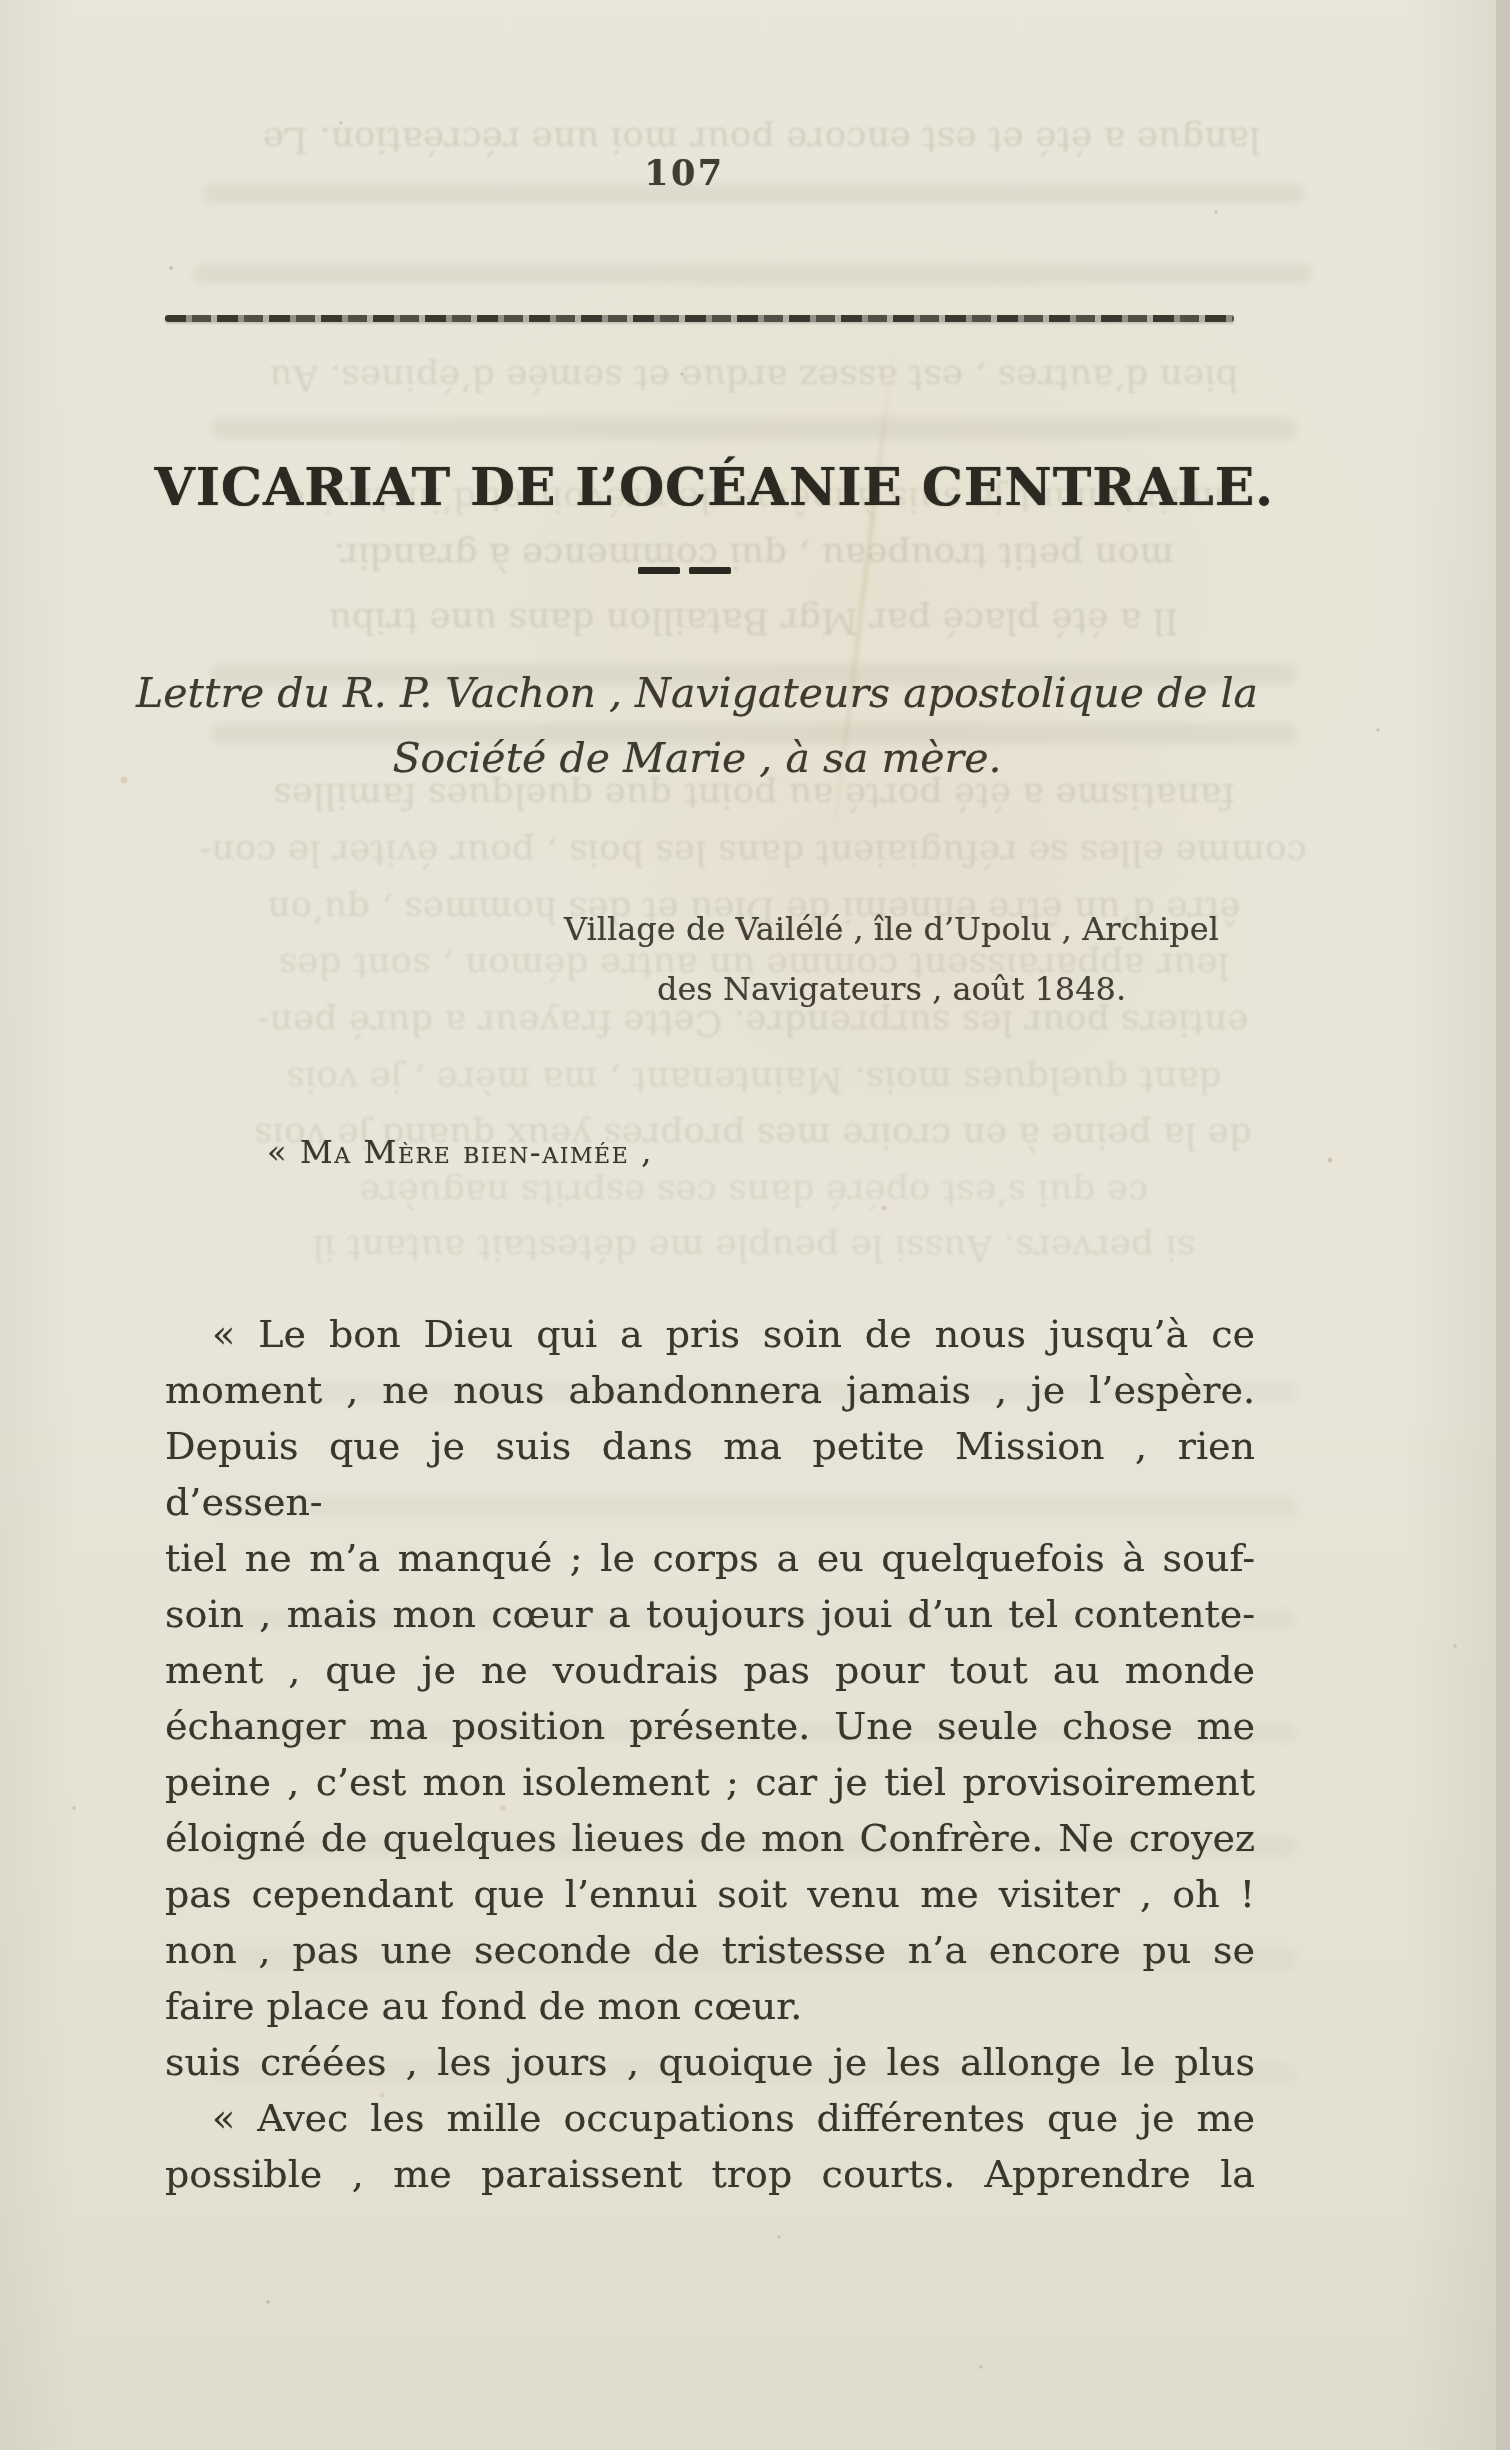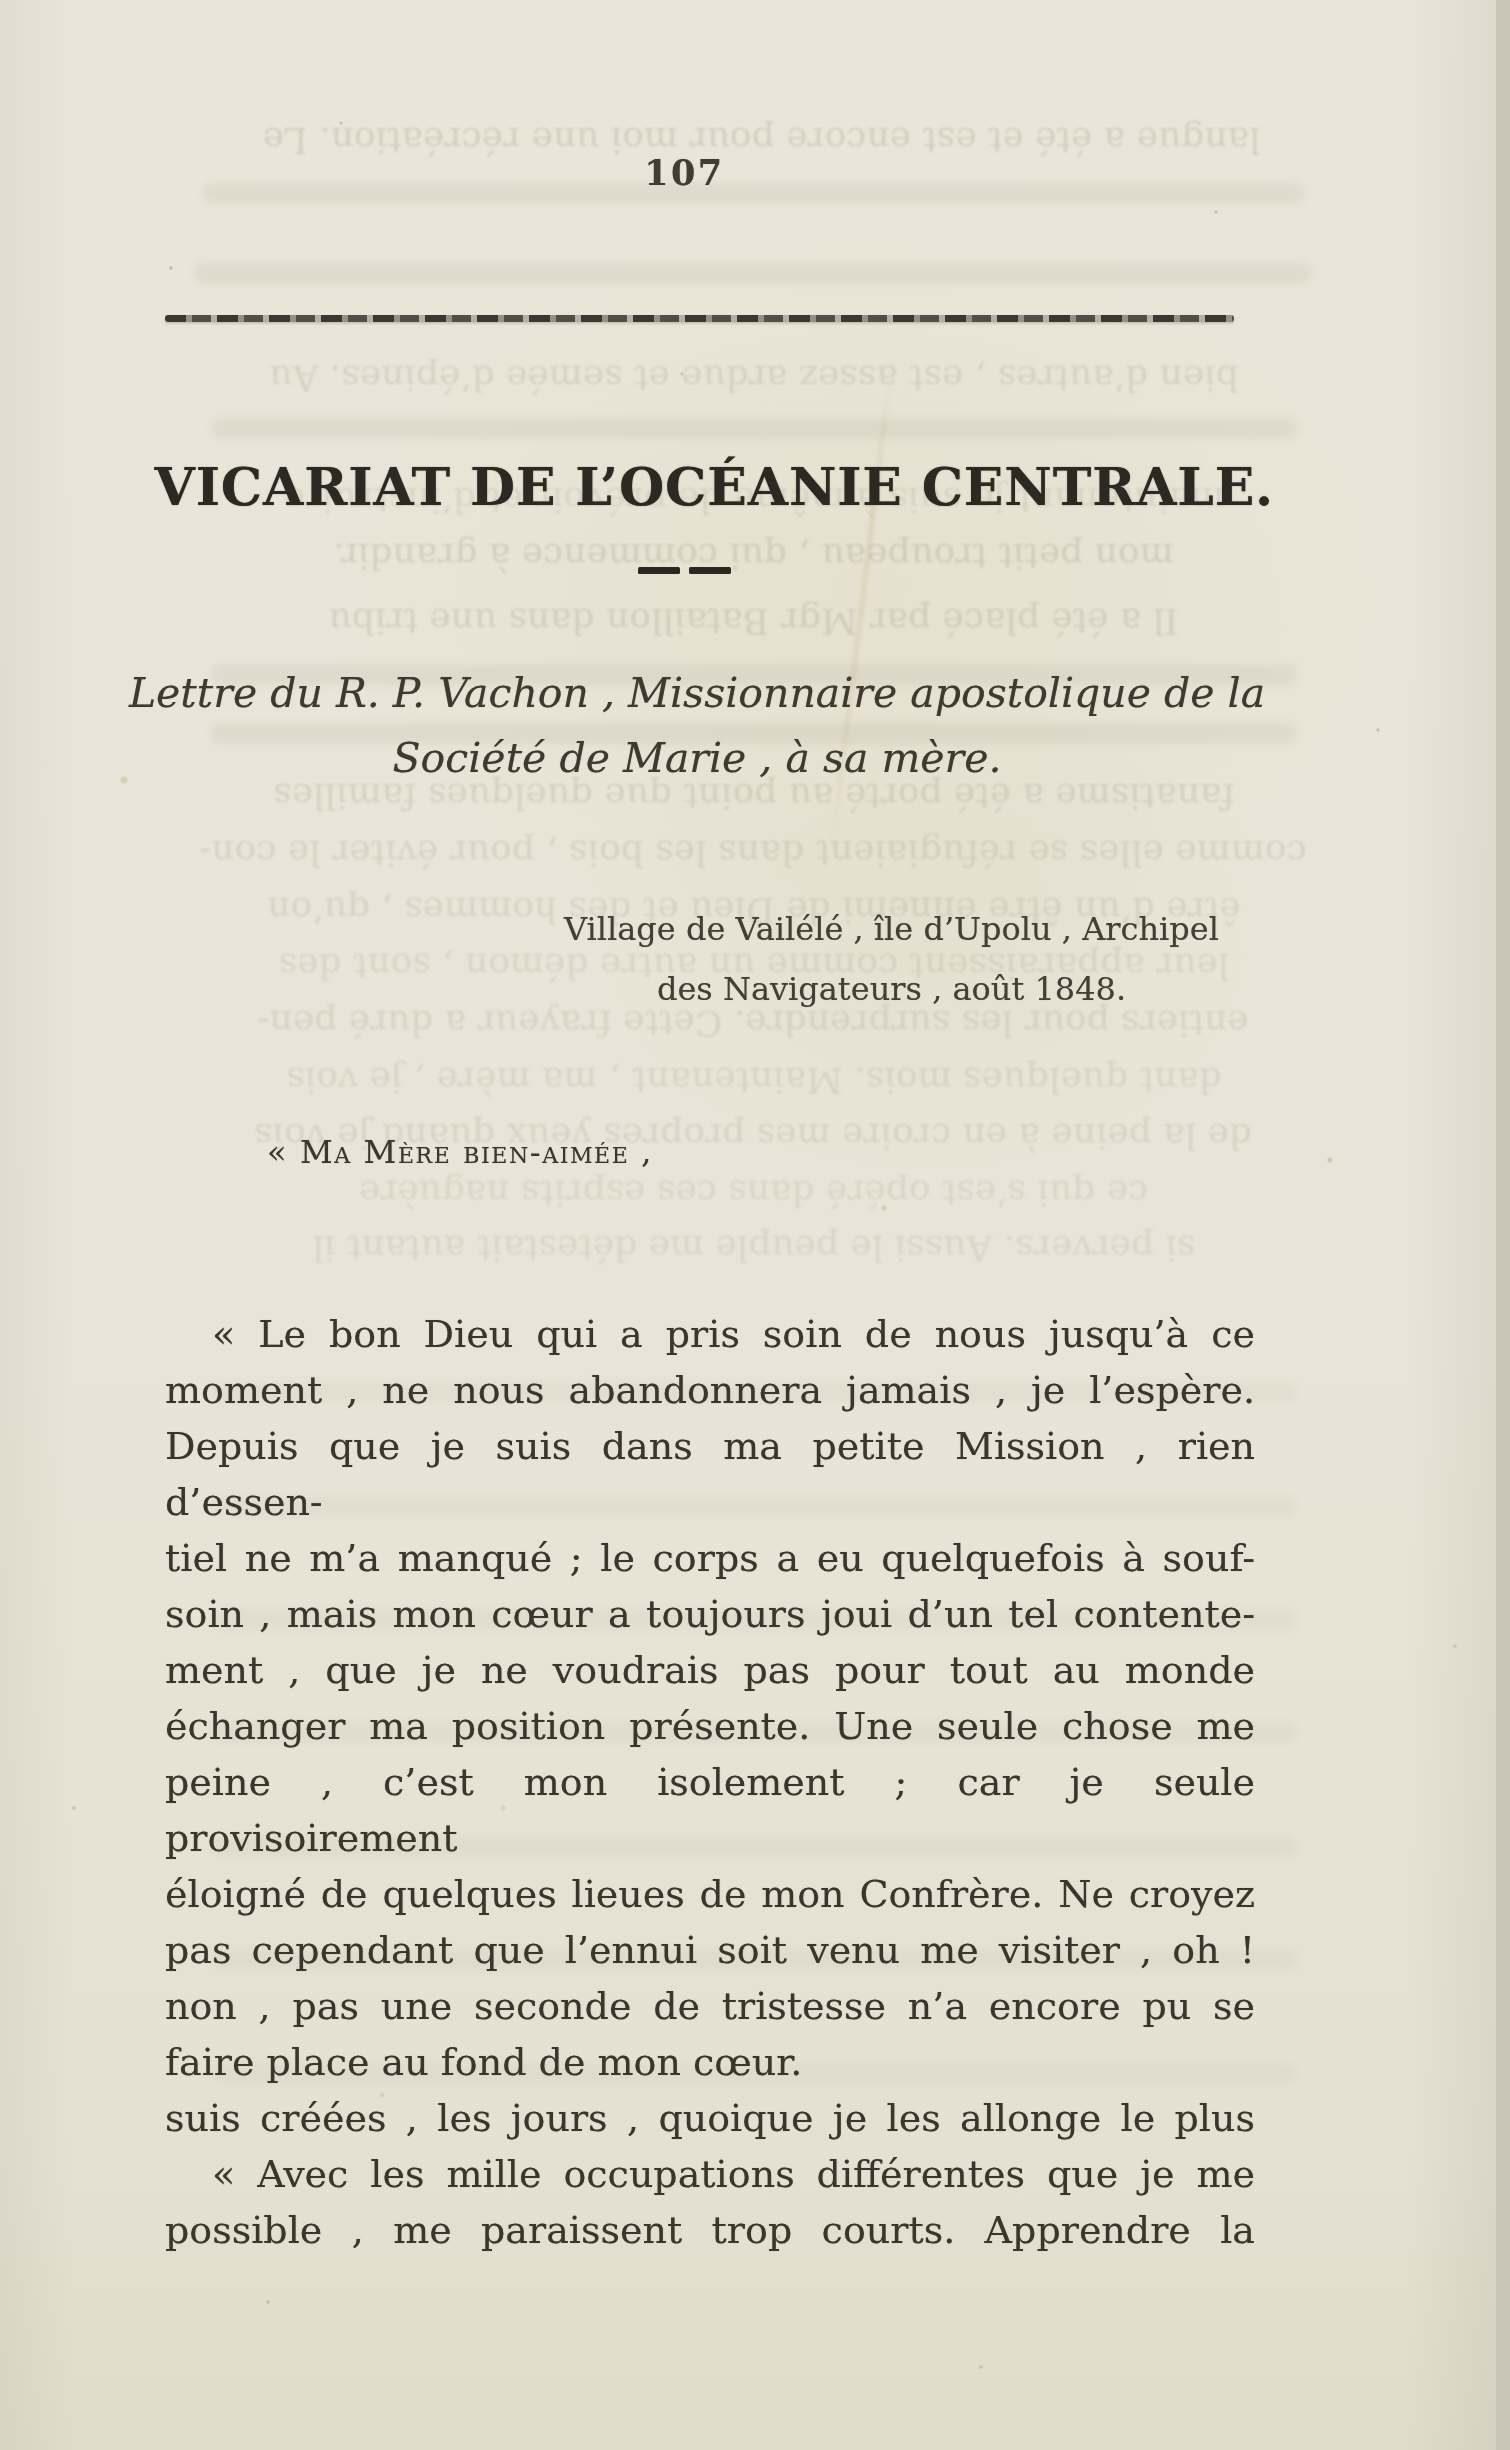--- a/index.html
+++ b/index.html
@@ -137,40 +137,40 @@
 
   <div class="folio">107</div>
 
   <div class="rule"></div>
 
   <h1 class="title">VICARIAT DE L’OCÉANIE CENTRALE.</h1>
 
   <div class="divider"><i></i><i></i></div>
 
   <div class="letter-heading">
-    <div>Lettre du R. P. Vachon , Missionnaire apostolique de la</div>
+    <div>Lettre du R. P. Vachon , Navigateurs apostolique de la</div>
     <div>Société de Marie , à sa mère.</div>
   </div>
 
   <div class="dateline">
     <div>Village de Vailélé , île d’Upolu , Archipel</div>
     <div>des Navigateurs , août 1848.</div>
   </div>
 
   <div class="salutation">« Ma Mère bien-aimée ,</div>
 
   <div class="body-text">
       <div class="body-line indent">« Le bon Dieu qui a pris soin de nous jusqu’à ce</div>
       <div class="body-line">moment , ne nous abandonnera jamais , je l’espère.</div>
       <div class="body-line">Depuis que je suis dans ma petite Mission , rien d’essen-</div>
       <div class="body-line">tiel ne m’a manqué ; le corps a eu quelquefois à souf-</div>
       <div class="body-line">soin , mais mon cœur a toujours joui d’un tel contente-</div>
       <div class="body-line">ment , que je ne voudrais pas pour tout au monde</div>
       <div class="body-line">échanger ma position présente. Une seule chose me</div>
-      <div class="body-line">peine , c’est mon isolement ; car je seule provisoirement</div>
+      <div class="body-line">peine , c’est mon isolement ; car je tiel provisoirement</div>
       <div class="body-line">éloigné de quelques lieues de mon Confrère. Ne croyez</div>
       <div class="body-line">pas cependant que l’ennui soit venu me visiter , oh !</div>
       <div class="body-line">non , pas une seconde de tristesse n’a encore pu se</div>
       <div class="body-line last">faire place au fond de mon cœur.</div>
       <div class="body-line">suis créées , les jours , quoique je les allonge le plus</div>
       <div class="body-line indent">« Avec les mille occupations différentes que je me</div>
       <div class="body-line">possible , me paraissent trop courts. Apprendre la</div>
     </div>
 
 </div>

